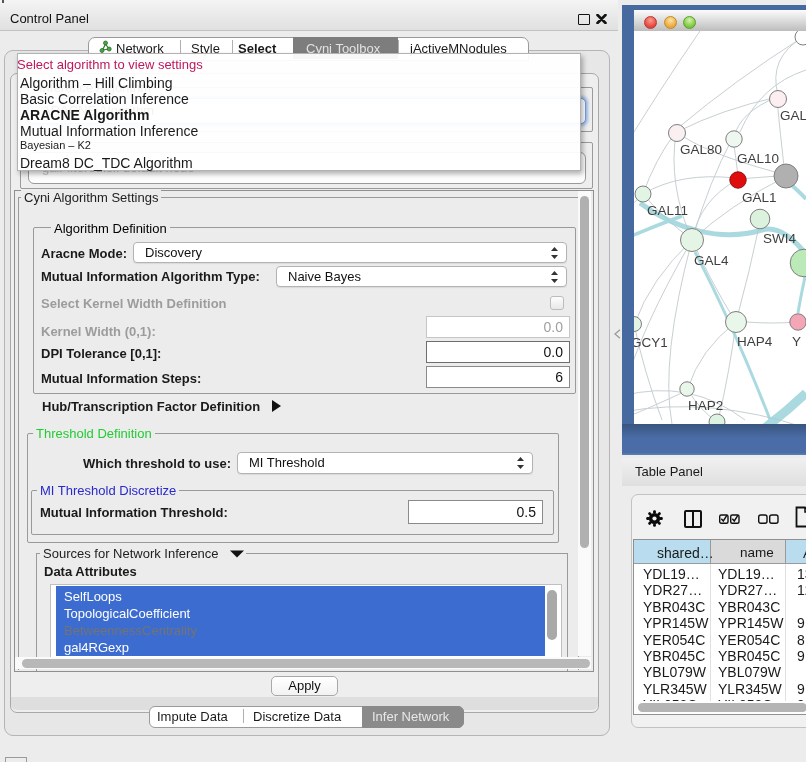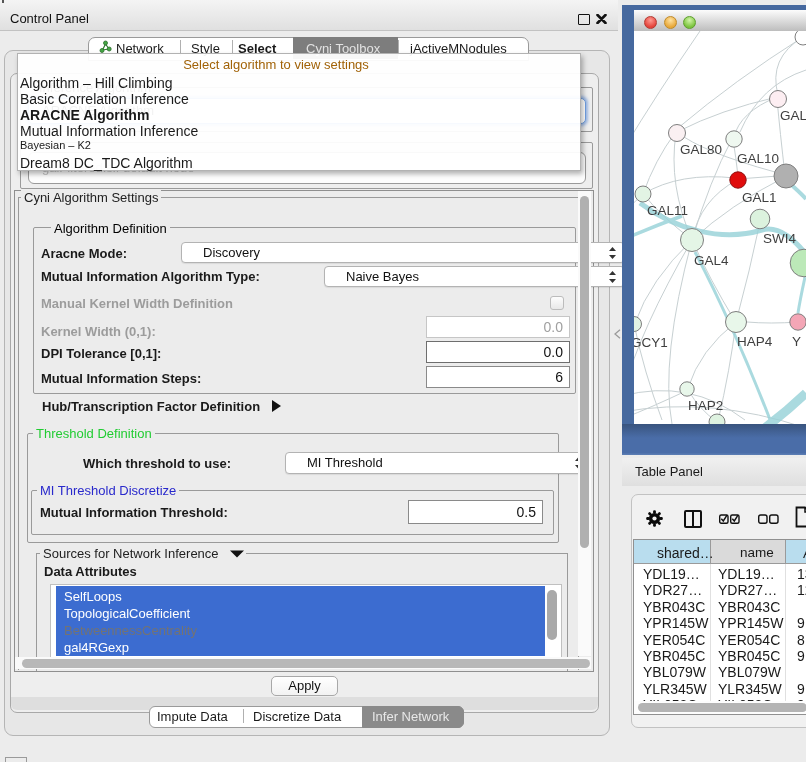--- a/index.html
+++ b/index.html
@@ -3,22 +3,22 @@
 <meta charset="utf-8">
 <style>
   html,body{margin:0;padding:0;}
   body{width:806px;height:762px;position:relative;overflow:hidden;
        background:#ececec;font-family:"Liberation Sans",sans-serif;
        -webkit-font-smoothing:antialiased;}
   .abs{position:absolute;}
   .lbl{position:absolute;font-size:13px;color:#1a1a1a;white-space:nowrap;}
   .bold{font-weight:bold;}
   .combo{position:absolute;background:#fff;border:1px solid #b3b3b3;border-radius:4px;
-         font-size:13px;color:#111;line-height:19px;padding-left:21px;white-space:nowrap;
-         box-shadow:0 1px 1px rgba(0,0,0,0.08);margin-left:48px;}
+         font-size:13px;color:#111;line-height:19px;padding-left:11px;white-space:nowrap;
+         box-shadow:0 1px 1px rgba(0,0,0,0.08);}
   .steppers{position:absolute;right:7px;top:0;height:100%;display:flex;flex-direction:column;
             justify-content:center;color:#444;}
   .field{position:absolute;background:#fff;font-size:14px;color:#111;text-align:right;
          padding-right:6px;white-space:nowrap;}
   .gtitle{position:absolute;font-size:13px;background:#ececec;padding:0 3px;white-space:nowrap;}
   .group{position:absolute;border:1px solid #9a9a9a;border-radius:2px;}
 </style>
 </head>
 <body>
 
@@ -91,21 +91,21 @@
 </div>
 <div class="lbl bold" style="left:41px;top:269px;">Mutual Information Algorithm Type:</div>
 <div class="combo" style="left:276px;top:266px;width:278px;height:19px;">Naive Bayes
   <span class="steppers">
       <svg width="9" height="14" viewBox="0 0 9 14">
         <path d="M4.5 1 L8 5 L1 5 Z" fill="#333"></path>
         <path d="M4.5 13 L1 9 L8 9 Z" fill="#333"></path>
       </svg>
     </span>
 </div>
-<div class="lbl bold" style="left:41px;top:296px;color:#9c9c9c;">Manual Kernel Width Definition</div>
+<div class="lbl bold" style="left:41px;top:296px;color:#9c9c9c;">Select Kernel Width Definition</div>
 <div class="abs" style="left:550px;top:296px;width:12px;height:12px;background:linear-gradient(#fdfdfd,#e8e8e8);
      border:1px solid #bcbcbc;border-radius:3px;"></div>
 <div class="lbl bold" style="left:41px;top:324px;color:#9c9c9c;">Kernel Width (0,1):</div>
 <div class="field" style="left:426px;top:316px;width:136px;height:20px;border:1px solid #c6c6c6;
      color:#a0a0a0;line-height:20px;">0.0</div>
 <div class="lbl bold" style="left:41px;top:346px;">DPI Tolerance [0,1]:</div>
 <div class="field" style="left:426px;top:341px;width:136px;height:20px;border:1px solid #6e6e6e;
      line-height:20px;">0.0</div>
 <div class="lbl bold" style="left:41px;top:371px;">Mutual Information Steps:</div>
 <div class="field" style="left:426px;top:366px;width:136px;height:20px;border:1px solid #8a8a8a;
@@ -161,21 +161,21 @@
      border:1px solid #9a9a9a;border-radius:6px 6px 6px 6px;"></div>
 <div class="abs" style="left:243px;top:709px;width:1px;height:14px;background:#b0b0b0;"></div>
 <div class="abs" style="left:362px;top:706px;width:100px;height:20px;background:#8a8a8a;border:1px solid #8a8a8a;
      border-radius:0 6px 6px 0;"></div>
 <div class="lbl" style="left:157px;top:709px;">Impute Data</div>
 <div class="lbl" style="left:253px;top:709px;">Discretize Data</div>
 <div class="lbl" style="left:372px;top:709px;color:#e8e8e8;">Infer Network</div>
 
 <div class="abs" style="left:17px;top:53px;width:562px;height:116px;background:rgba(255,255,255,0.94);
      border:1px solid #b2b2b2;box-shadow:2px 3px 5px rgba(0,0,0,0.30);"></div>
-<div class="abs lbl" style="left:17px;top:57px;width:518px;text-align:center;color:#a16207;">Select algorithm to view settings</div>
+<div class="abs lbl" style="left:17px;top:57px;width:518px;color:#be185d;">Select algorithm to view settings</div>
 <div class="abs lbl" style="left:20px;top:75px;font-size:14px;">Algorithm – Hill Climbing</div>
 <div class="abs lbl" style="left:20px;top:91px;font-size:14px;">Basic Correlation Inference</div>
 <div class="abs lbl bold" style="left:20px;top:107px;font-size:14px;">ARACNE Algorithm</div>
 <div class="abs lbl" style="left:20px;top:123px;font-size:14px;">Mutual Information Inference</div>
 <div class="abs lbl" style="left:20px;top:139px;font-size:11px;">Bayesian – K2</div>
 <div class="abs lbl" style="left:20px;top:155px;font-size:14px;">Dream8 DC_TDC Algorithm</div>
 
 <svg class="abs" style="left:614px;top:329px;" width="7" height="10" viewBox="0 0 8 12">
   <path d="M7 1 L1 6 L7 11" stroke="#9a9a9a" stroke-width="1.5" fill="none"></path>
 </svg>

